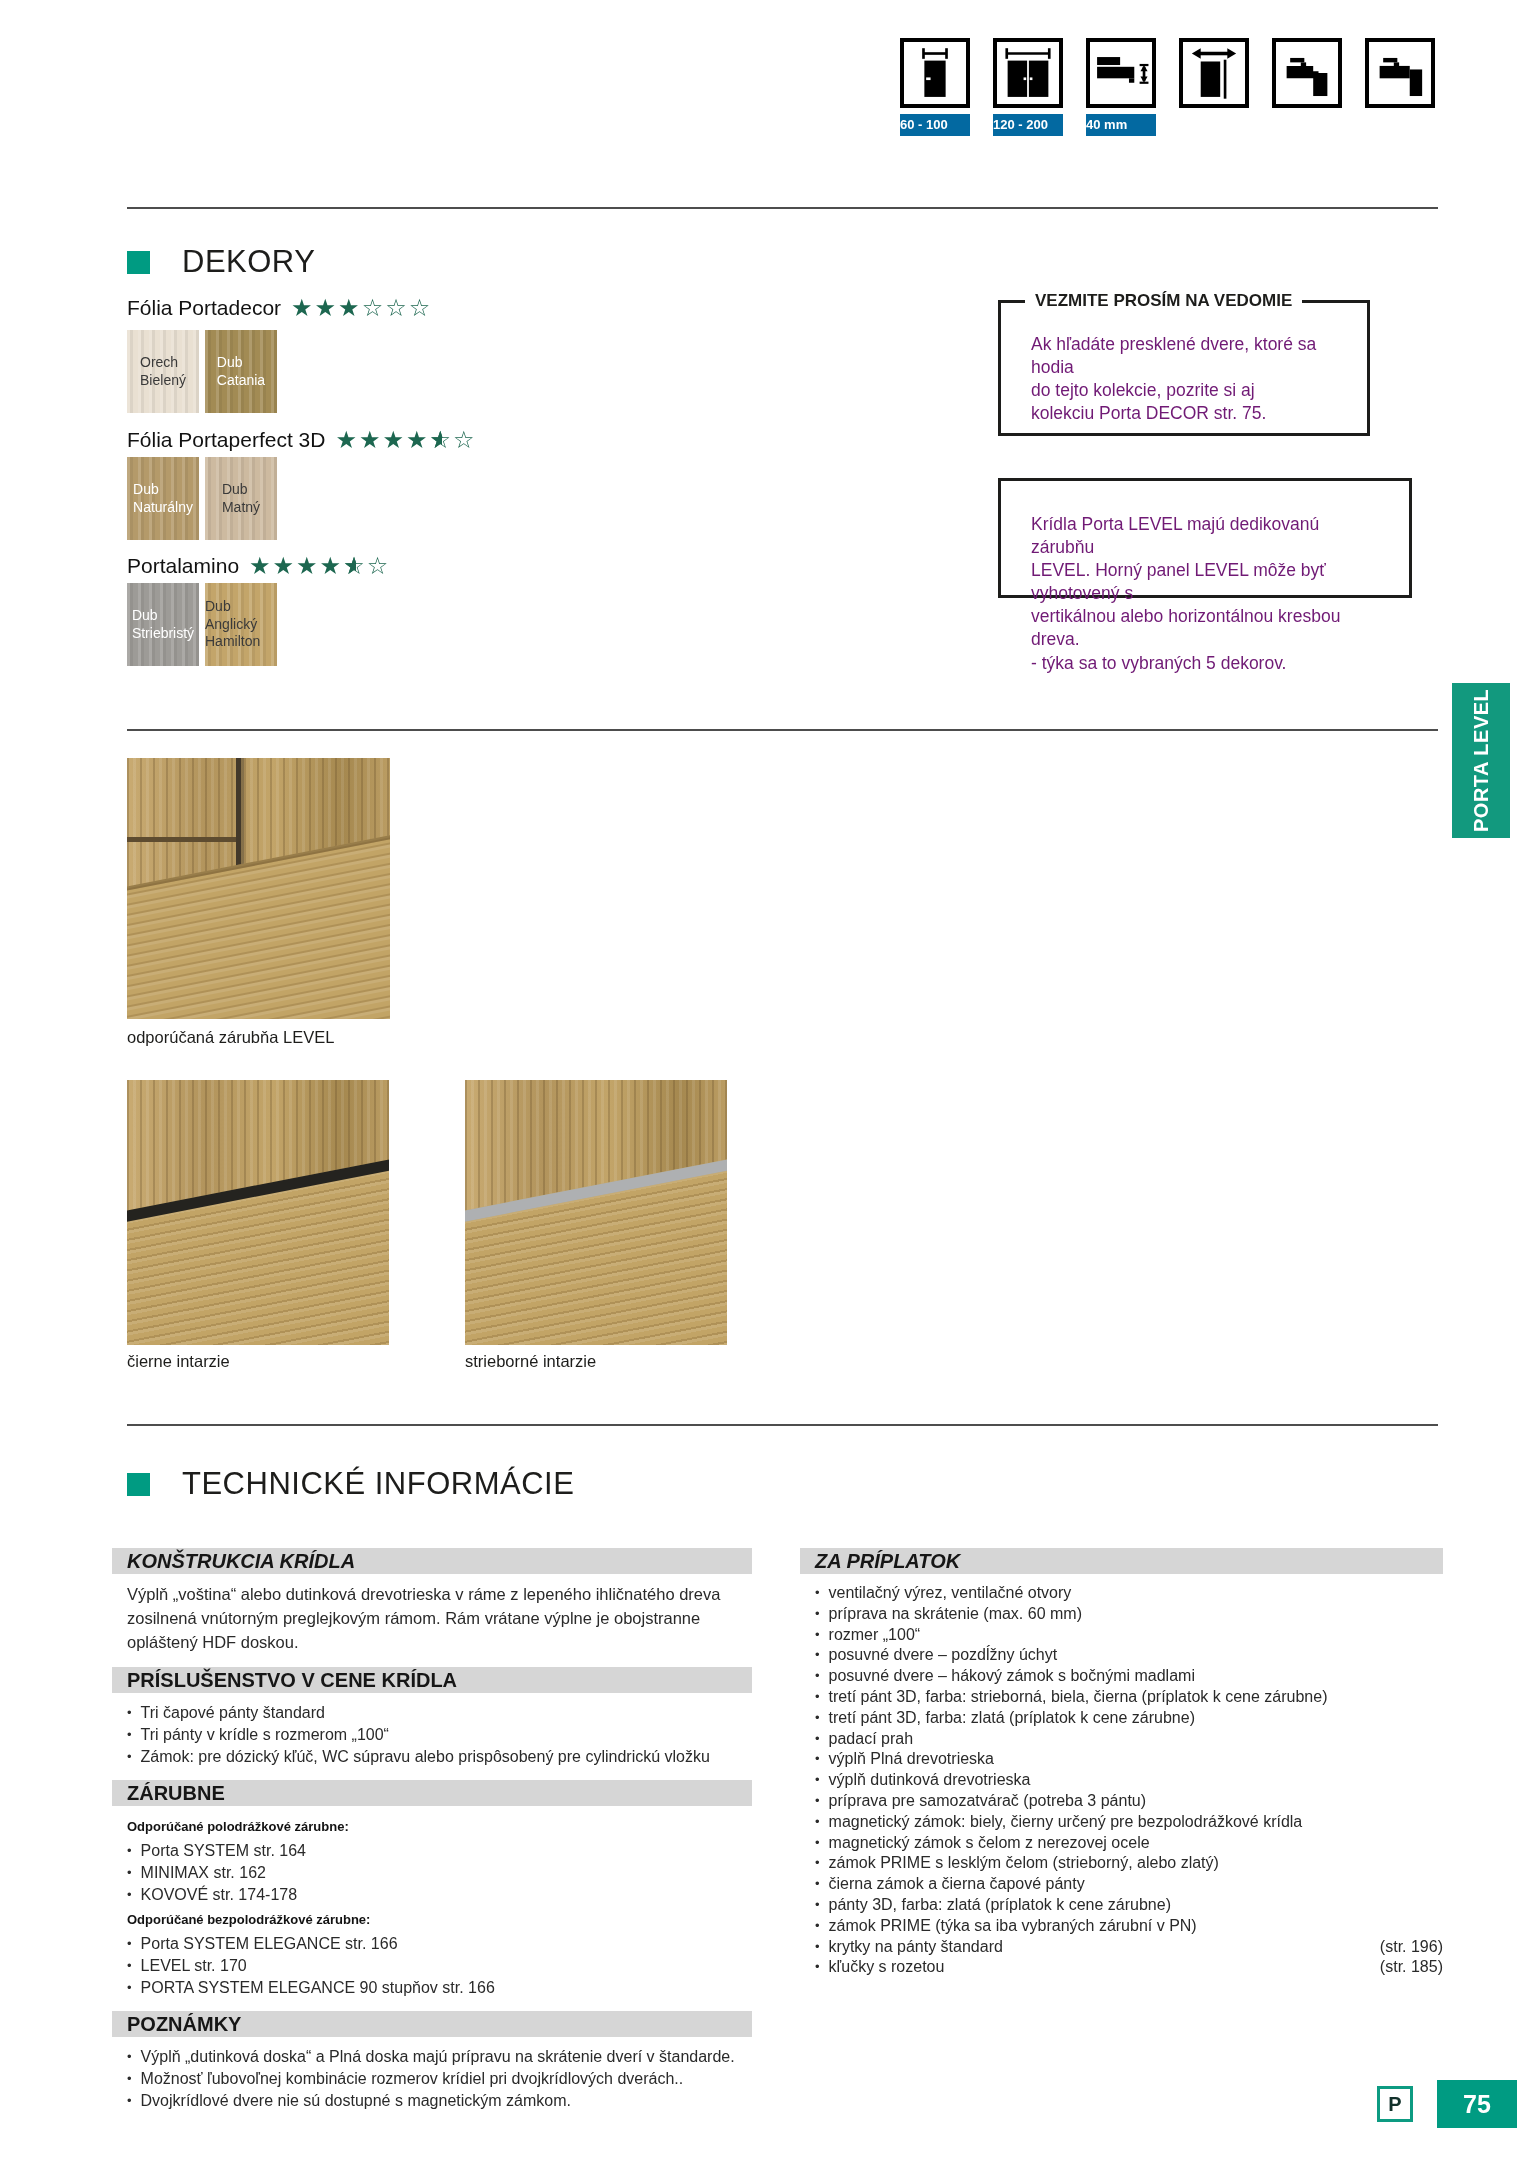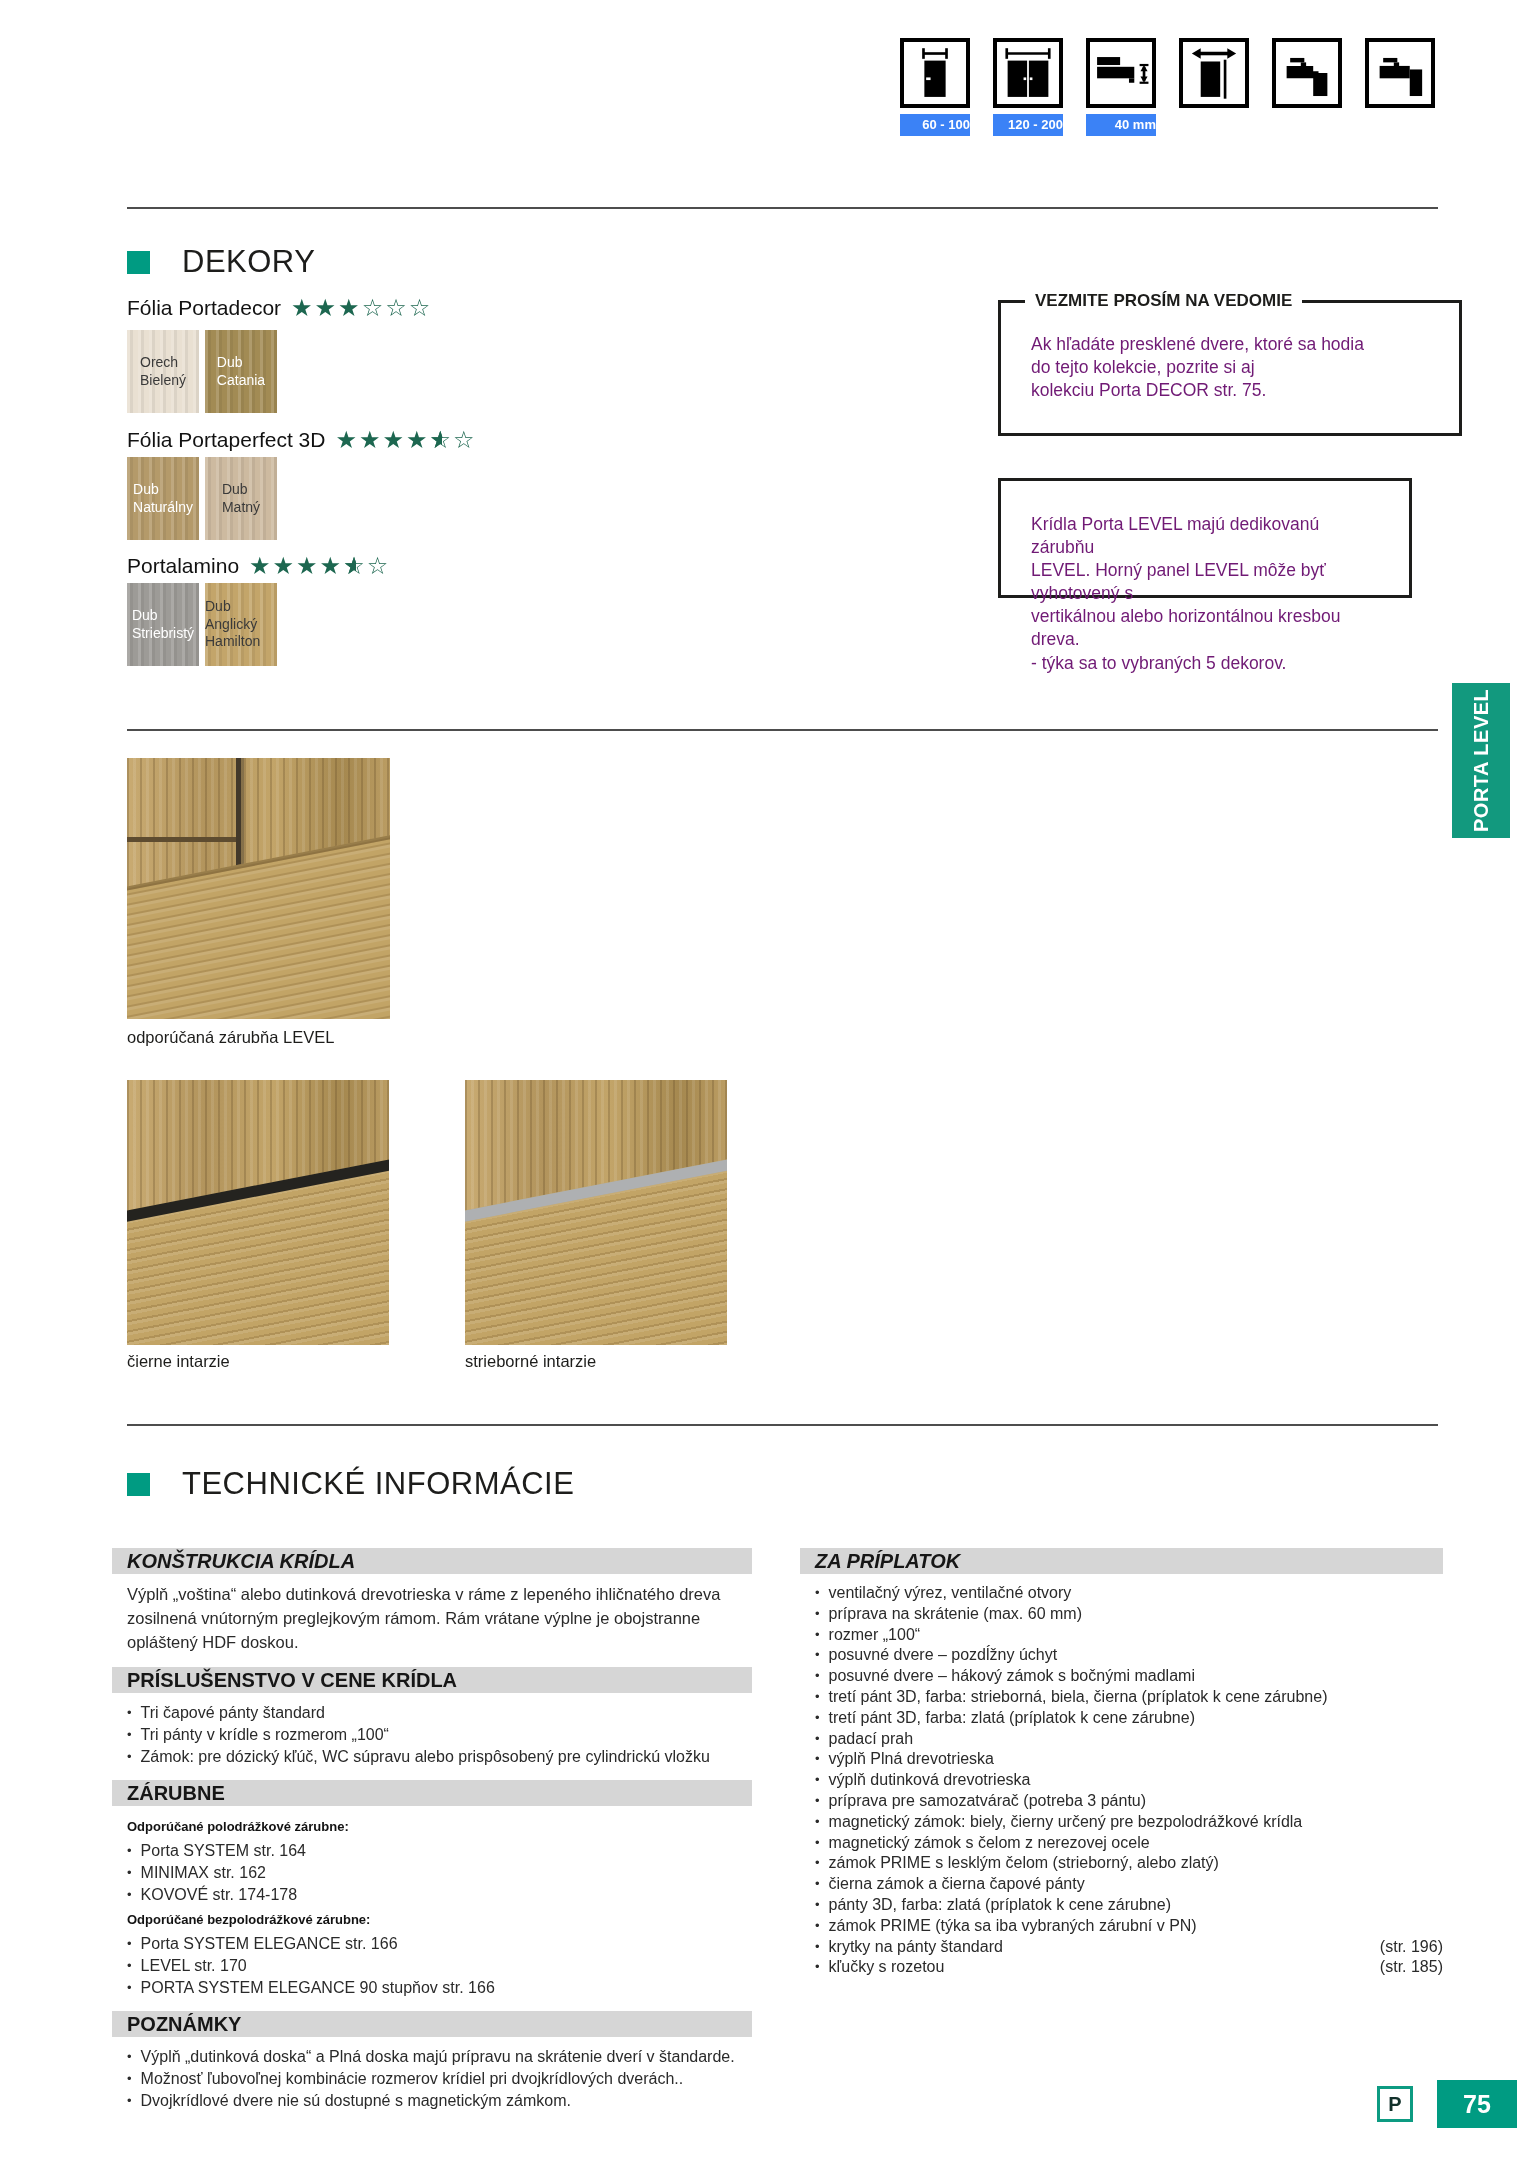--- a/index.html
+++ b/index.html
@@ -4,22 +4,22 @@
 <style>
   html,body{margin:0;padding:0;background:#fff;}
   body{font-family:"Liberation Sans",sans-serif;color:#1d1d1b;}
   .page{position:relative;width:1527px;height:2160px;background:#fff;overflow:hidden;}
 
   
   .icons-row{position:absolute;top:38px;left:900px;display:flex;gap:23px;}
   .icon-cell{width:70px;display:flex;flex-direction:column;align-items:center;}
   .icon-box{width:70px;height:70px;border:4px solid #000;box-sizing:border-box;background:#fff;
             display:flex;align-items:center;justify-content:center;}
-  .icon-label{margin-top:6px;background:#3b82f6;color:#fff;font-size:13px;font-weight:600;
-              line-height:22px;width:70px;text-align:right;}
+  .icon-label{margin-top:6px;background:#0369a1;color:#fff;font-size:13px;font-weight:600;
+              line-height:22px;width:70px;text-align:left;}
 
   .rule{position:absolute;left:127px;width:1311px;height:2px;background:#4d4d4d;}
 
   .section-head{position:absolute;left:127px;display:flex;align-items:center;gap:32px;}
   .sq{width:23px;height:23px;background:#009b82;}
   .section-head .txt{font-size:31px;letter-spacing:.5px;color:#1d1d1b;}
 
   .group-title{position:absolute;left:127px;display:flex;align-items:center;gap:10px;
                font-size:21px;font-weight:normal;color:#121212;}
   .stars{font-size:24px;letter-spacing:2px;line-height:1;display:inline-flex;}
@@ -218,21 +218,21 @@
         <span class="st e">☆</span>
       </span>
   </div>
   <div class="swatch-row" style="top:583px">
     <div class="swatch" style="background-color: rgb(157, 155, 151); color: rgb(255, 255, 255);">Dub
 Striebristý</div>
     <div class="swatch" style="background-color: rgb(195, 165, 106); color: rgb(58, 58, 58);">Dub Anglický
 Hamilton</div>
   </div>
 
-  <div class="note-box" style="left:998px;top:300px;width:464px;height:136px">
+  <div class="note-box" style="left:998px;top:300px;width:372px;height:136px">
     <div class="title">VEZMITE PROSÍM NA VEDOMIE</div>
     <div class="body">Ak hľadáte presklené dvere, ktoré sa hodia
 do tejto kolekcie, pozrite si aj
 kolekciu Porta DECOR str. 75.</div>
   </div>
   <div class="note-box b2" style="left:998px;top:478px;width:414px;height:120px">
     <div class="body">Krídla Porta LEVEL majú dedikovanú zárubňu
 LEVEL. Horný panel LEVEL môže byť vyhotovený s
 vertikálnou alebo horizontálnou kresbou dreva.
 - týka sa to vybraných 5 dekorov.</div>

